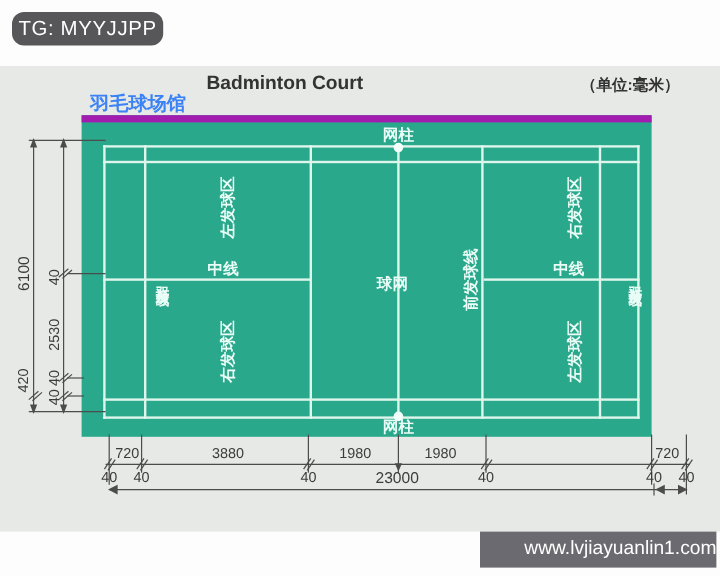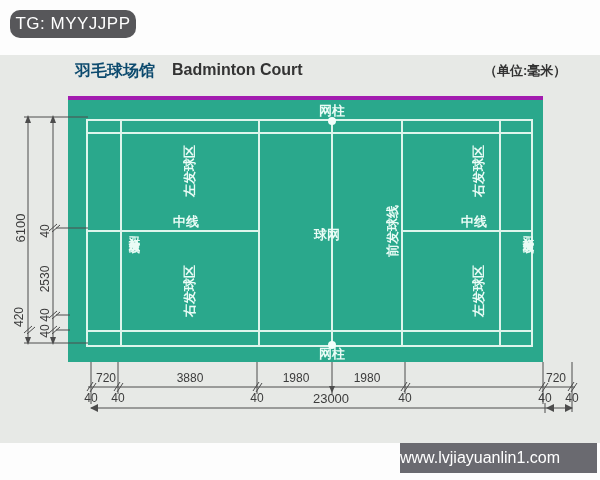--- a/index.html
+++ b/index.html
@@ -13,28 +13,28 @@
   
   .badge{
     left:10px;top:10px;width:126px;height:28px;
     background:#57575a;color:#fff;
     font-size:17px;line-height:28px;text-align:center;
     letter-spacing:0.5px;
     border-radius:10px;
   }
   
   .panel{left:0;top:55px;width:600px;height:388px;background:#e7e9e6;}
-  .title-zh{left:75px;top:61px;font-size:16px;font-weight:bold;color:#0c4a6e;}
+  .title-zh{left:75px;top:77px;font-size:16px;font-weight:bold;color:#3b82f6;}
   .title-en{left:172px;top:61px;font-size:16px;font-weight:600;color:#333;}
   .unit{left:484px;top:62px;font-size:13px;font-weight:600;color:#333;}
   
   .court{
     left:68px;top:96px;width:475px;height:262px;
     background:#2aa88c;
-    border-top:4px solid #a21caf;
+    border-top:6px solid #a21caf;
   }
   .cline{position:absolute;background:#def5ec;}
   .dot{position:absolute;width:8px;height:8px;border-radius:50%;background:#f2fffb;}
   .clabel{
     position:absolute;color:#eafcf6;font-size:13px;font-weight:bold;
     white-space:nowrap;transform:translate(-50%,-50%);
   }
   .clabel.rot{transform:translate(-50%,-50%) rotate(-90deg);}
   .clabel.stack{
     transform:translate(-50%,-50%);
@@ -45,21 +45,21 @@
   .dlab{
     position:absolute;color:#3c3c3c;font-size:12px;
     white-space:nowrap;transform:translate(-50%,-50%);
   }
   .dlab.rot{transform:translate(-50%,-50%) rotate(-90deg);}
   .dlab.big{font-size:13px;}
   
   .footer{
     left:400px;top:443px;width:197px;height:30px;
     background:#6a6a70;color:#fff;
-    font-size:16px;line-height:30px;text-align:left;
+    font-size:16px;line-height:30px;text-align:right;
   }
 </style>
 </head>
 <body>
 
 <div class="abs badge">TG: MYYJJPP</div>
 
 <div class="abs panel"></div>
 
 <div class="abs title-zh">羽毛球场馆</div>

